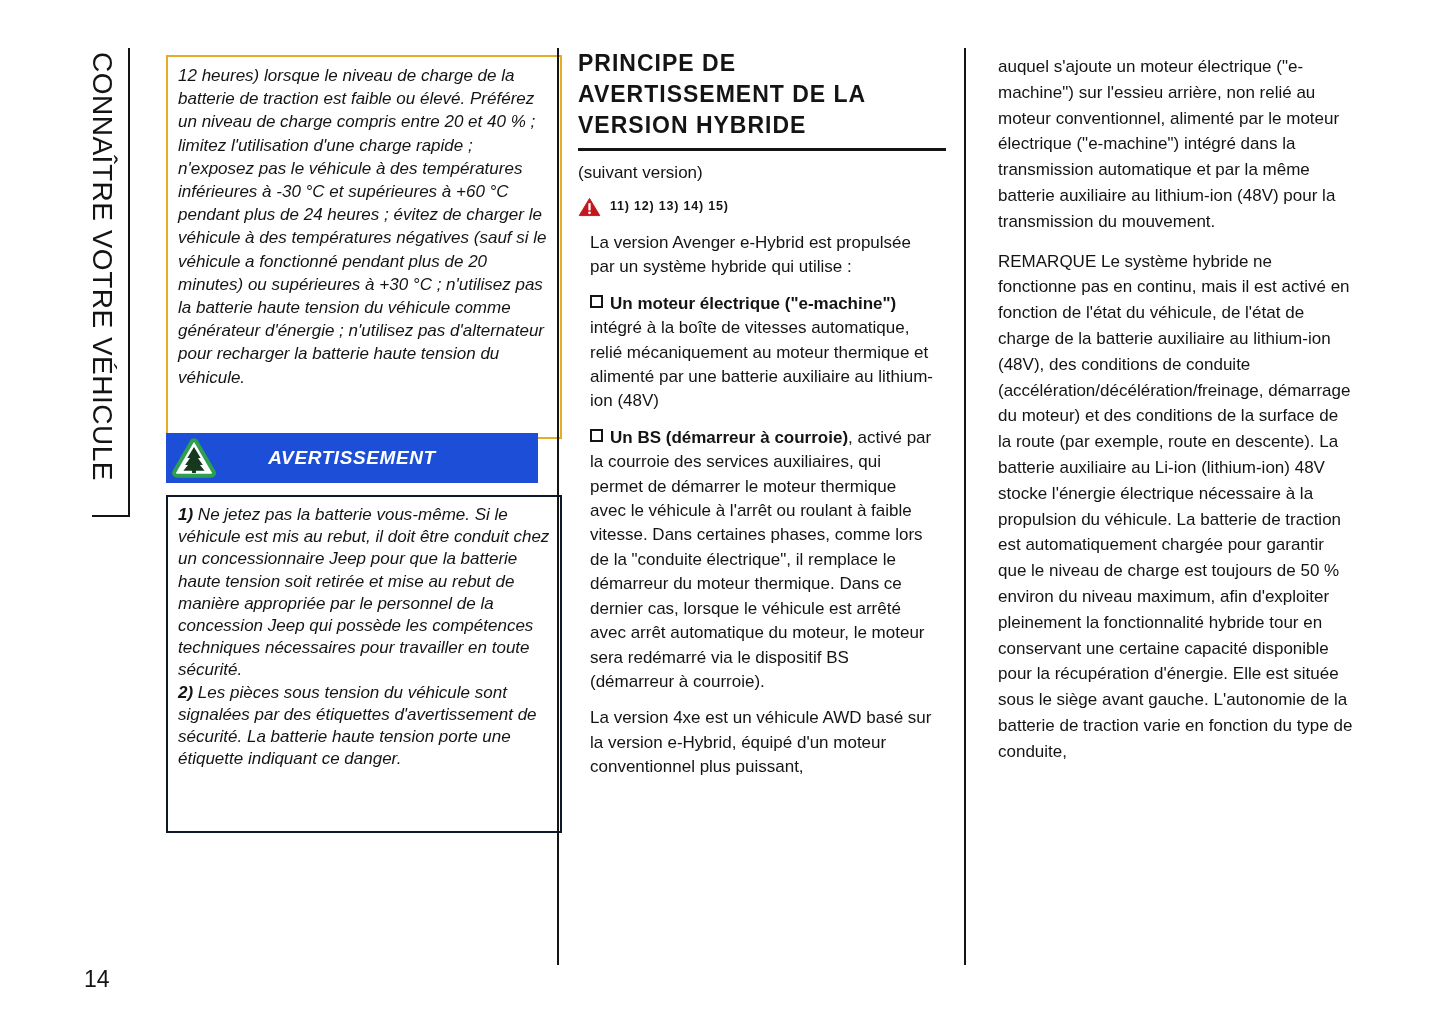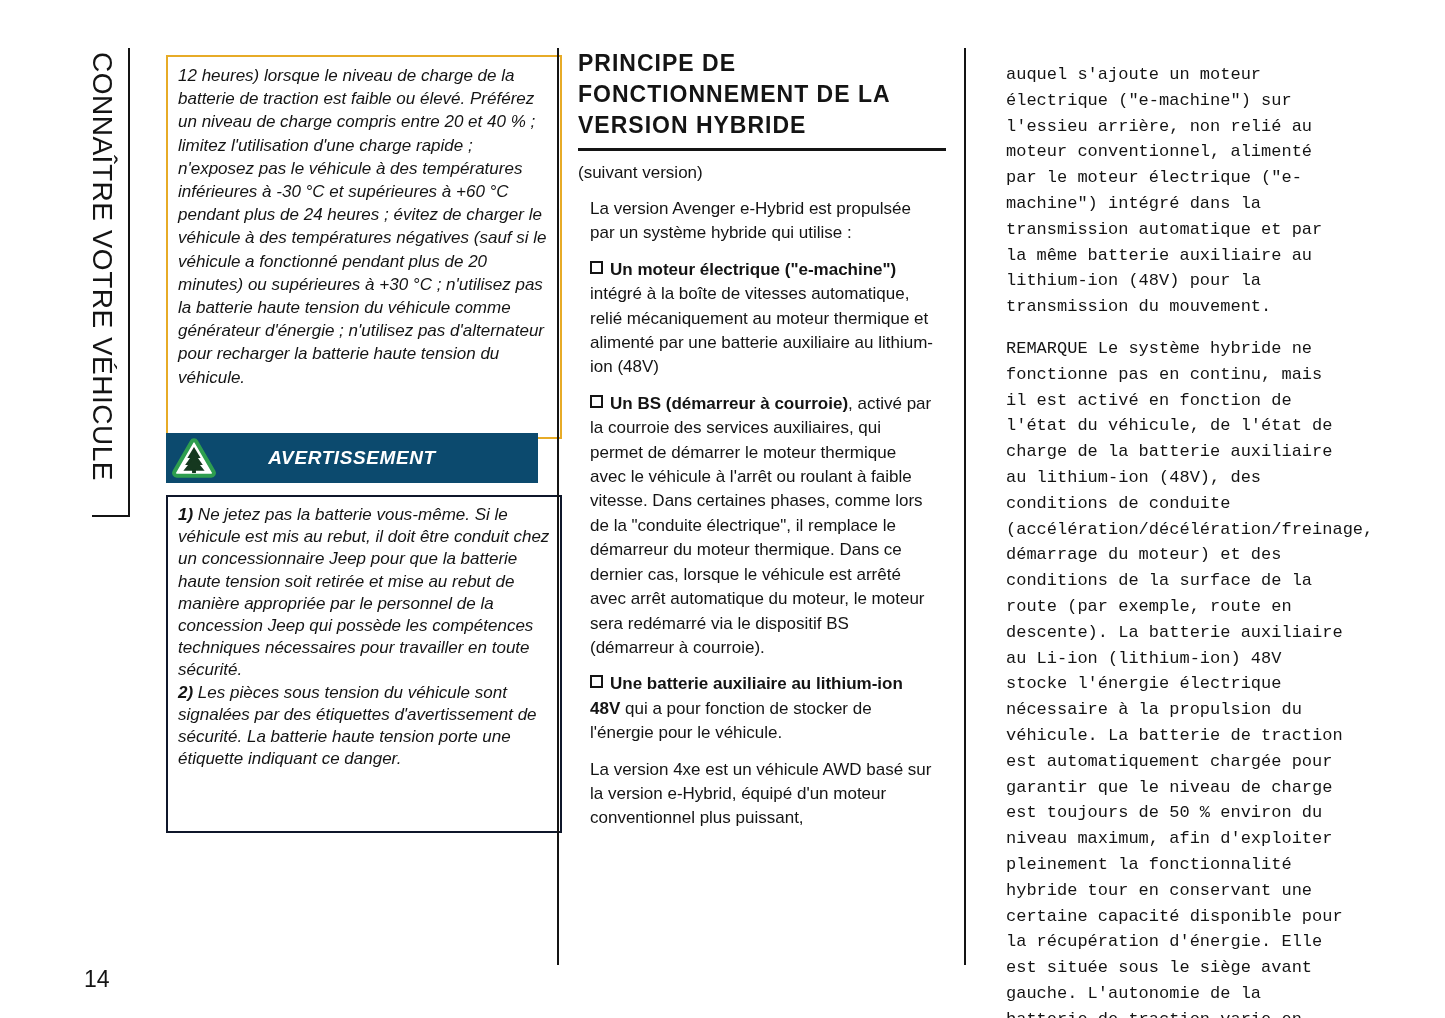--- a/index.html
+++ b/index.html
@@ -25,21 +25,21 @@
 
   
   .caution-box {
     position: absolute; left: 166px; top: 55px; width: 372px; min-height: 366px;
     border: 2px solid #e7ab27;
     padding: 7px 10px;
     font-style: italic; font-size: 17px; line-height: 23.2px;
   }
   .warn-banner {
     position: absolute; left: 166px; top: 433px; width: 372px; height: 50px;
-    background: #0c4a6e;
+    background: #1d4ed8;
     display: flex; align-items: center; justify-content: center;
   }
   .warn-banner-label {
     color: #ffffff; font-weight: bold; font-style: italic;
     font-size: 19px; letter-spacing: 0.6px;
   }
   .warn-banner-icon { position: absolute; left: 5px; top: 4px; width: 46px; height: 42px; }
   .green-warning-box {
     position: absolute; left: 166px; top: 495px; width: 372px; min-height: 320px;
     border: 2px solid #0f172a;
@@ -64,21 +64,21 @@
   .refs { font-size: 12.5px; font-weight: bold; margin-left: 9px; margin-top: 2px; letter-spacing: 0.8px; }
   .body-text { font-size: 17px; line-height: 24.4px; margin: 12px; }
   .bullet-sq {
     display: inline-block; width: 9px; height: 9px;
     border: 2px solid #141414; margin-right: 7px; vertical-align: 1px;
   }
   .v4-heading { font-size: 17px; font-weight: bold; line-height: 24.4px; margin: 2px 0 0 0; }
 
   
   .col-right { position: absolute; left: 990px; top: 46px; width: 372px; font-size: 17px; line-height: 25.8px; }
-  .col-right p { margin: 16px; font-family: Liberation Mono, monospace; }
+  .col-right p { margin: 8px; }
   .col-right p.gap { margin-top: 14px; }
 
   b { font-weight: bold; }
 </style>
 </head>
 <body>
 
 <div class="sidebar-title">CONNAÎTRE VOTRE VÉHICULE</div>
 <div class="sidebar-rule-v"></div>
 <div class="sidebar-rule-h"></div>
@@ -103,32 +103,39 @@
 
 <div class="green-warning-box">
   <p><span class="item-num">1)</span> <span>Ne jetez pas la batterie vous-même. Si le véhicule est mis au rebut, il doit être conduit chez un concessionnaire Jeep pour que la batterie haute tension soit retirée et mise au rebut de manière appropriée par le personnel de la concession Jeep qui possède les compétences techniques nécessaires pour travailler en toute sécurité.</span></p>
   <p><span class="item-num">2)</span> <span>Les pièces sous tension du véhicule sont signalées par des étiquettes d'avertissement de sécurité. La batterie haute tension porte une étiquette indiquant ce danger.</span></p>
 </div>
 
 <div class="col-divider col-divider-1"></div>
 <div class="col-divider col-divider-2"></div>
 
 <div class="col-mid">
-  <h1 class="main-title">PRINCIPE DE FONCTIONNEMENT DE LA VERSION HYBRIDE</h1>
+  <h1 class="main-title">PRINCIPE DE AVERTISSEMENT DE LA VERSION HYBRIDE</h1>
   <div class="title-rule"></div>
   <p class="subtitle">(suivant version)</p>
 
+  <div class="refs-row">
+    <svg width="23" height="20" viewBox="0 0 24 21">
+      <path d="M12 1.5 L22.8 19.5 L1.2 19.5 Z" fill="#c5161d" stroke="#c5161d" stroke-linejoin="round"></path>
+      <rect x="10.8" y="6.5" width="2.4" height="7.5" fill="#ffffff"></rect>
+      <circle cx="12" cy="16.6" r="1.5" fill="#ffffff"></circle>
+    </svg>
+    <span class="refs">11) 12) 13) 14) 15)</span>
+  </div>
 
   <p class="body-text">La version Avenger e-Hybrid est propulsée par un système hybride qui utilise :</p>
 
   <p class="body-text"><span class="bullet-sq"></span><b>Un moteur électrique ("e-machine")</b><span> intégré à la boîte de vitesses automatique, relié mécaniquement au moteur thermique et alimenté par une batterie auxiliaire au lithium-ion (48V)</span></p>
 
   <p class="body-text"><span class="bullet-sq"></span><b>Un BS (démarreur à courroie)</b><span>, activé par la courroie des services auxiliaires, qui permet de démarrer le moteur thermique avec le véhicule à l'arrêt ou roulant à faible vitesse. Dans certaines phases, comme lors de la "conduite électrique", il remplace le démarreur du moteur thermique. Dans ce dernier cas, lorsque le véhicule est arrêté avec arrêt automatique du moteur, le moteur sera redémarré via le dispositif BS (démarreur à courroie).</span></p>
 
-  <p class="body-text"><span class="bullet-sq"></span><b>Une batterie auxiliaire au lithium-ion 48V</b><span> qui a pour fonction de stocker de l'énergie pour le véhicule.</span></p>
 
   <p class="body-text">La version 4xe est un véhicule AWD basé sur la version e-Hybrid, équipé d'un moteur conventionnel plus puissant,</p>
 </div>
 
 <div class="col-right">
   <p>auquel s'ajoute un moteur électrique ("e-machine") sur l'essieu arrière, non relié au moteur conventionnel, alimenté par le moteur électrique ("e-machine") intégré dans la transmission automatique et par la même batterie auxiliaire au lithium-ion (48V) pour la transmission du mouvement.</p>
   <p class="gap">REMARQUE Le système hybride ne fonctionne pas en continu, mais il est activé en fonction de l'état du véhicule, de l'état de charge de la batterie auxiliaire au lithium-ion (48V), des conditions de conduite (accélération/décélération/freinage, démarrage du moteur) et des conditions de la surface de la route (par exemple, route en descente). La batterie auxiliaire au Li-ion (lithium-ion) 48V stocke l'énergie électrique nécessaire à la propulsion du véhicule. La batterie de traction est automatiquement chargée pour garantir que le niveau de charge est toujours de 50 % environ du niveau maximum, afin d'exploiter pleinement la fonctionnalité hybride tour en conservant une certaine capacité disponible pour la récupération d'énergie. Elle est située sous le siège avant gauche. L'autonomie de la batterie de traction varie en fonction du type de conduite,</p>
 </div>
 
 </body></html>

